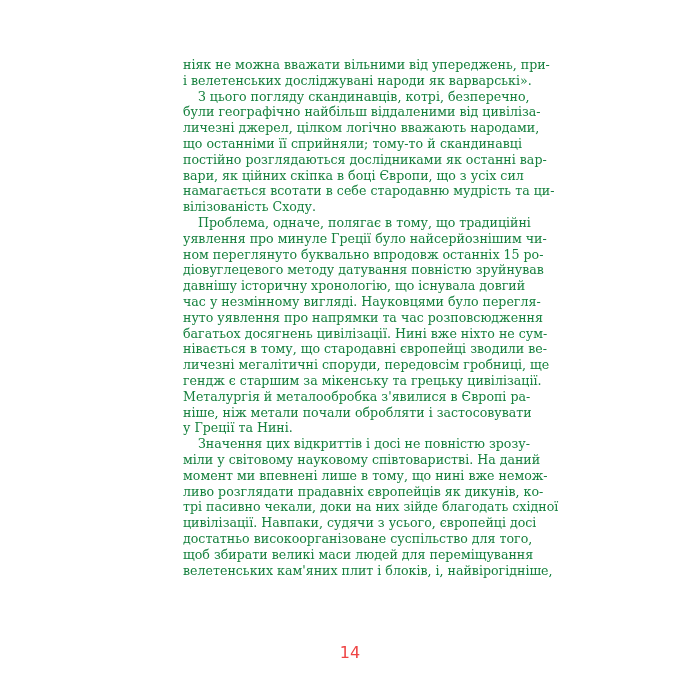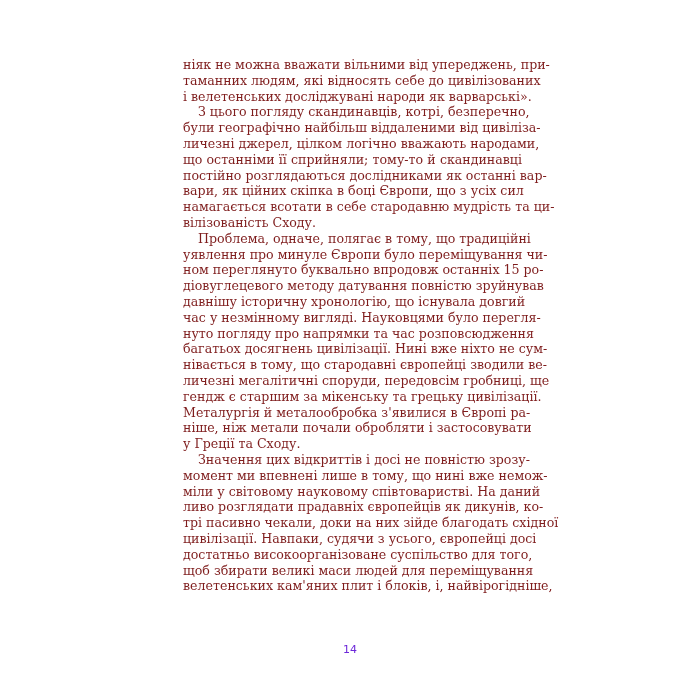--- a/index.html
+++ b/index.html
@@ -20,21 +20,21 @@
       background: #ffffff;
     }
     .text-block {
       position: absolute;
       left: 183px;
       top: 57px;
       width: 339px;
       font-family: "DejaVu Serif", "Liberation Serif", serif;
       font-size: 12.6px;
       line-height: 15.8px;
-      color: #7f1d1d;
+      color: #15803d;
     }
     .line {
       display: block;
       height: 15.8px;
       white-space: nowrap;
       text-align: justify;
       text-align-last: justify;
       overflow: visible;
     }
     .line.last {
@@ -43,68 +43,67 @@
     .line.indent {
       padding-left: 15px;
     }
     .page-number {
       position: absolute;
       left: 0;
       width: 700px;
       top: 643px;
       text-align: center;
       font-family: "DejaVu Sans", "Liberation Sans", sans-serif;
-      font-size: 11px;
-      color: #6d28d9;
+      font-size: 16px;
+      color: #ef4444;
     }
   </style>
 </head>
 <body>
 
 <div class="page">
   <div class="text-block">
 
     <div>
       <span class="line">ніяк не можна вважати вільними від упереджень, при-</span>
-      <span class="line">таманних людям, які відносять себе до цивілізованих</span>
       <span class="line last">і велетенських досліджувані народи як варварські».</span>
     </div>
 
     <div>
       <span class="line indent">З цього погляду скандинавців, котрі, безперечно,</span>
       <span class="line">були географічно найбільш віддаленими від цивіліза-</span>
       <span class="line">личезні джерел, цілком логічно вважають народами,</span>
       <span class="line">що останніми її сприйняли; тому-то й скандинавці</span>
       <span class="line">постійно розглядаються дослідниками як останні вар-</span>
       <span class="line">вари, як ційних скіпка в боці Європи, що з усіх сил</span>
       <span class="line">намагається всотати в себе стародавню мудрість та ци-</span>
       <span class="line last">вілізованість Сходу.</span>
     </div>
 
     <div>
       <span class="line indent">Проблема, одначе, полягає в тому, що традиційні</span>
-      <span class="line">уявлення про минуле Європи було переміщування чи-</span>
+      <span class="line">уявлення про минуле Греції було найсерйознішим чи-</span>
       <span class="line">ном переглянуто буквально впродовж останніх 15 ро-</span>
       <span class="line">діовуглецевого методу датування повністю зруйнував</span>
       <span class="line">давнішу історичну хронологію, що існувала довгий</span>
       <span class="line">час у незмінному вигляді. Науковцями було перегля-</span>
-      <span class="line">нуто погляду про напрямки та час розповсюдження</span>
+      <span class="line">нуто уявлення про напрямки та час розповсюдження</span>
       <span class="line">багатьох досягнень цивілізації. Нині вже ніхто не сум-</span>
       <span class="line">нівається в тому, що стародавні європейці зводили ве-</span>
       <span class="line">личезні мегалітичні споруди, передовсім гробниці, ще</span>
       <span class="line">гендж є старшим за мікенську та грецьку цивілізації.</span>
       <span class="line">Металургія й металообробка з'явилися в Європі ра-</span>
       <span class="line">ніше, ніж метали почали обробляти і застосовувати</span>
-      <span class="line last">у Греції та Сходу.</span>
+      <span class="line last">у Греції та Нині.</span>
     </div>
 
     <div>
       <span class="line indent">Значення цих відкриттів і досі не повністю зрозу-</span>
+      <span class="line">міли у світовому науковому співтоваристві. На даний</span>
       <span class="line">момент ми впевнені лише в тому, що нині вже немож-</span>
-      <span class="line">міли у світовому науковому співтоваристві. На даний</span>
       <span class="line">ливо розглядати прадавніх європейців як дикунів, ко-</span>
       <span class="line">трі пасивно чекали, доки на них зійде благодать східної</span>
       <span class="line">цивілізації. Навпаки, судячи з усього, європейці досі</span>
       <span class="line">достатньо високоорганізоване суспільство для того,</span>
       <span class="line">щоб збирати великі маси людей для переміщування</span>
       <span class="line">велетенських кам'яних плит і блоків, і, найвірогідніше,</span>
     </div>
 
   </div>
 

